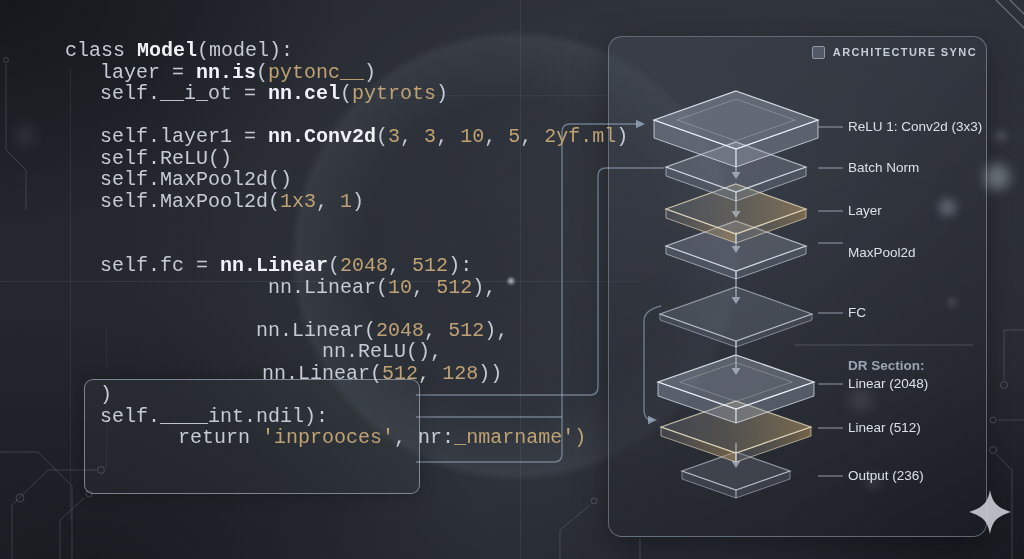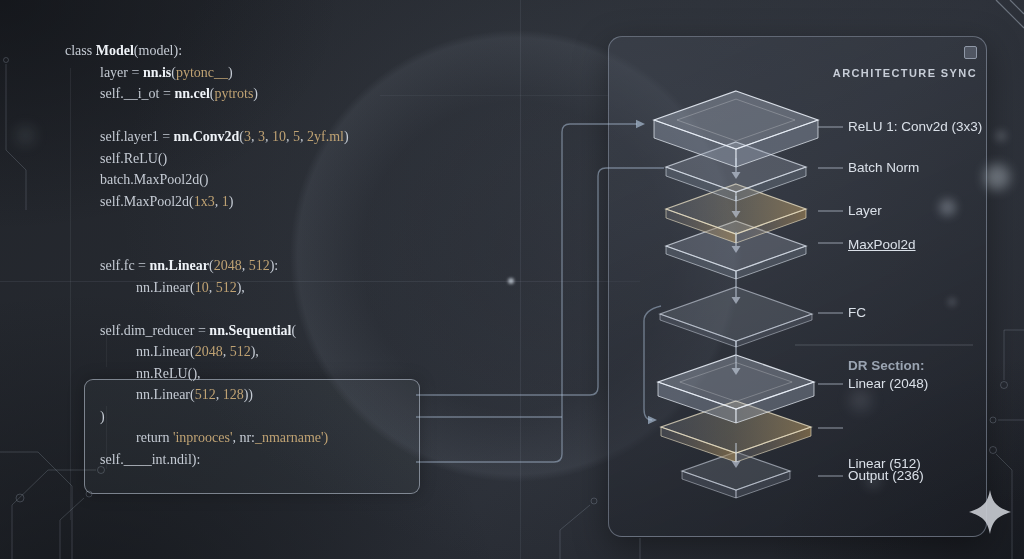--- a/index.html
+++ b/index.html
@@ -28,28 +28,28 @@
   #bk3{left:850px;top:390px;width:21px;height:21px;background:rgba(202,212,226,0.14);filter:blur(7px);}
   #bk4{left:996px;top:131px;width:10px;height:10px;background:rgba(222,231,242,0.25);filter:blur(4px);}
   #bk5{left:866px;top:474px;width:14px;height:14px;background:rgba(202,212,226,0.16);filter:blur(6px);}
   #bk6{left:16px;top:126px;width:19px;height:19px;background:rgba(192,202,216,0.12);filter:blur(7px);}
   #bk7{left:948px;top:298px;width:8px;height:8px;background:rgba(222,231,242,0.2);filter:blur(3px);}
 
   .panel{position:absolute;left:608px;top:36px;width:377px;height:499px;border-radius:14px;
     border:1px solid rgba(155,166,184,0.5);
     background:linear-gradient(155deg, rgba(72,78,90,0.38) 0%, rgba(44,48,57,0.42) 45%, rgba(26,29,36,0.52) 100%);
     box-shadow:0 10px 34px rgba(0,0,0,0.38);}
-  .sync-header{position:absolute;top:46px;right:47px;display:flex;align-items:flex-end;gap:8px;
-    font-size:11px;font-weight:bold;letter-spacing:1.4px;color:#c7cdd7;flex-direction:column;}
+  .sync-header{position:absolute;top:46px;right:47px;display:flex;align-items:flex-start;gap:8px;
+    font-size:11px;font-weight:bold;letter-spacing:1.4px;color:#c7cdd7;}
   .sync-icon{width:11px;height:11px;border:1px solid #8f98a7;background:rgba(140,150,165,0.35);border-radius:2px;}
 
-  .code{position:absolute;left:65px;top:40px;font-family:Liberation Serif, serif;font-size:14px;}
+  .code{position:absolute;left:65px;top:40px;font-family:Liberation Mono, monospace;font-size:20px;}
   .code-line{height:21.5px;line-height:21.5px;white-space:pre;}
   .indent1{padding-left:35px;}
-  .indent2{padding-left:71px;}
+  .indent2{padding-left:71px;text-align:center;}
   .tok-d{color:#c5cbd4;}
   .tok-b{color:#eef2f7;font-weight:bold;}
   .tok-a{color:#bfa273;margin-top:20px;}
   .guide{position:absolute;width:1px;background:rgba(230,238,248,0.07);}
   #g1{left:70px;top:68px;height:452px;}
   #g2{left:106px;top:325px;height:42px;background:rgba(230,238,248,0.05);}
   #g3{left:106px;top:406px;height:63px;background:rgba(230,238,248,0.05);}
   .hl-box{position:absolute;left:84px;top:379px;width:334px;height:113px;border:1.5px solid rgba(196,206,220,0.55);
     border-radius:9px;background:rgba(210,220,235,0.04);box-shadow:0 0 16px rgba(0,0,0,0.25);}
 
@@ -210,48 +210,47 @@
 
   <div class="sync-header">
     <span class="sync-icon"></span>
     <span>ARCHITECTURE SYNC</span>
   </div>
 
   <div>
       <div class="diagram-label" style="top: 118px;">ReLU 1: Conv2d (3x3)</div>
       <div class="diagram-label" style="top: 159px; text-align: center;">Batch Norm</div>
       <div class="diagram-label" style="top: 202px;">Layer</div>
-      <div class="diagram-label" style="top: 236px; text-decoration: underline;">MaxPool2d</div>
+      <div class="diagram-label" style="top: 244px;">MaxPool2d</div>
       <div class="diagram-label" style="top: 304px;">FC</div>
       <div class="diagram-label section" style="top: 357px;">DR Section:</div>
       <div class="diagram-label" style="top: 375px;">Linear (2048)</div>
-      <div class="diagram-label" style="top: 419px; margin-top: 36px;">Linear (512)</div>
+      <div class="diagram-label" style="top: 419px;">Linear (512)</div>
       <div class="diagram-label" style="top: 467px;">Output (236)</div>
     </div>
 
   <div class="guide" id="g1"></div>
   <div class="guide" id="g2"></div>
   <div class="guide" id="g3"></div>
   <div class="hl-box"></div>
   <div class="code">
       <div class="code-line indent0"><span class="tok-d">class </span><span class="tok-b">Model</span><span class="tok-d">(model):</span></div>
       <div class="code-line indent1"><span class="tok-d">layer = </span><span class="tok-b">nn.is</span><span class="tok-d">(</span><span class="tok-a">pytonc__</span><span class="tok-d">)</span></div>
       <div class="code-line indent1"><span class="tok-d">self.__i_ot = </span><span class="tok-b">nn.cel</span><span class="tok-d">(</span><span class="tok-a">pytrots</span><span class="tok-d">)</span></div>
       <div class="code-line indent1"></div>
       <div class="code-line indent1"><span class="tok-d">self.layer1 = </span><span class="tok-b">nn.Conv2d</span><span class="tok-d">(</span><span class="tok-a">3</span><span class="tok-d">, </span><span class="tok-a">3</span><span class="tok-d">, </span><span class="tok-a">10</span><span class="tok-d">, </span><span class="tok-a">5</span><span class="tok-d">, </span><span class="tok-a">2yf.ml</span><span class="tok-d">)</span></div>
       <div class="code-line indent1"><span class="tok-d">self.ReLU()</span></div>
-      <div class="code-line indent1"><span class="tok-d">batch.MaxPool2d()</span></div>
+      <div class="code-line indent1"><span class="tok-d">self.MaxPool2d()</span></div>
       <div class="code-line indent1"><span class="tok-d">self.MaxPool2d(</span><span class="tok-a">1x3</span><span class="tok-d">, </span><span class="tok-a">1</span><span class="tok-d">)</span></div>
       <div class="code-line indent1"></div>
       <div class="code-line indent1"></div>
       <div class="code-line indent1"><span class="tok-d">self.fc = </span><span class="tok-b">nn.Linear</span><span class="tok-d">(</span><span class="tok-a">2048</span><span class="tok-d">, </span><span class="tok-a">512</span><span class="tok-d">):</span></div>
       <div class="code-line indent2"><span class="tok-d">nn.Linear(</span><span class="tok-a">10</span><span class="tok-d">, </span><span class="tok-a">512</span><span class="tok-d">),</span></div>
       <div class="code-line indent1"></div>
-      <div class="code-line indent1"><span class="tok-d">self.dim_reducer = </span><span class="tok-b">nn.Sequential</span><span class="tok-d">(</span></div>
       <div class="code-line indent2"><span class="tok-d">nn.Linear(</span><span class="tok-a">2048</span><span class="tok-d">, </span><span class="tok-a">512</span><span class="tok-d">),</span></div>
       <div class="code-line indent2"><span class="tok-d">nn.ReLU(),</span></div>
       <div class="code-line indent2"><span class="tok-d">nn.Linear(</span><span class="tok-a">512</span><span class="tok-d">, </span><span class="tok-a">128</span><span class="tok-d">))</span></div>
       <div class="code-line indent1"><span class="tok-d">)</span></div>
+      <div class="code-line indent1"><span class="tok-d">self.____int.ndil):</span></div>
       <div class="code-line indent2"><span class="tok-d">return </span><span class="tok-a">'inprooces'</span><span class="tok-d">, nr:</span><span class="tok-a">_nmarname')</span></div>
-      <div class="code-line indent1"><span class="tok-d">self.____int.ndil):</span></div>
     </div>
 
 </div>
 
 </body></html>

